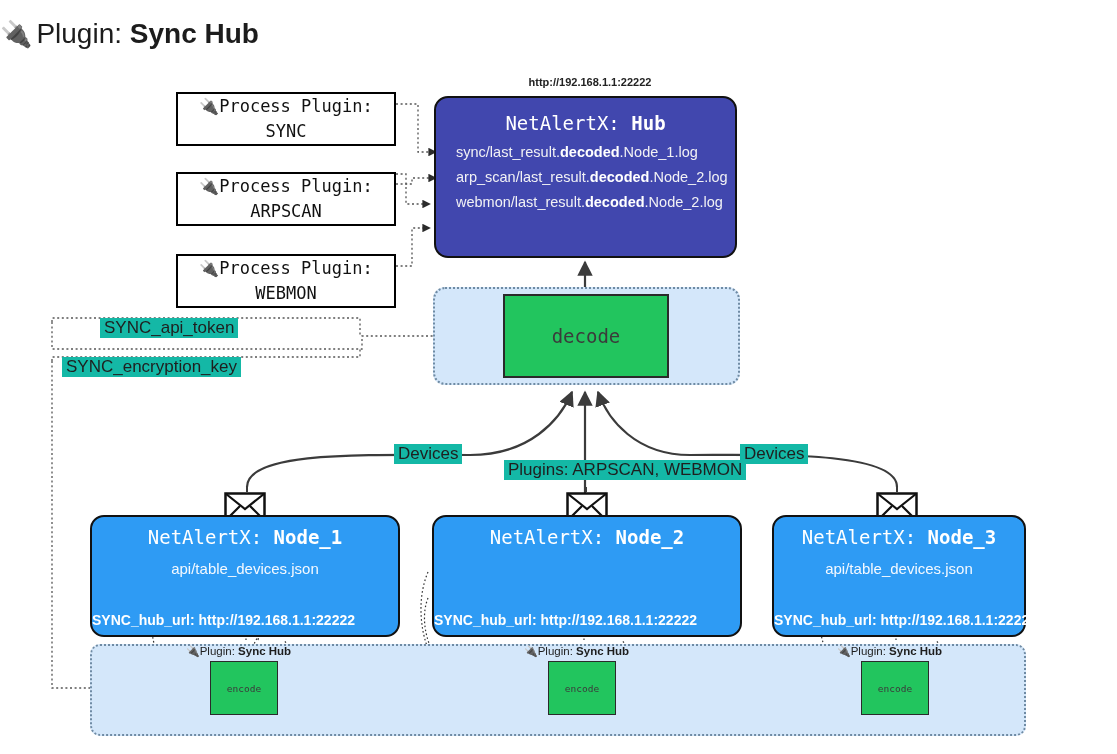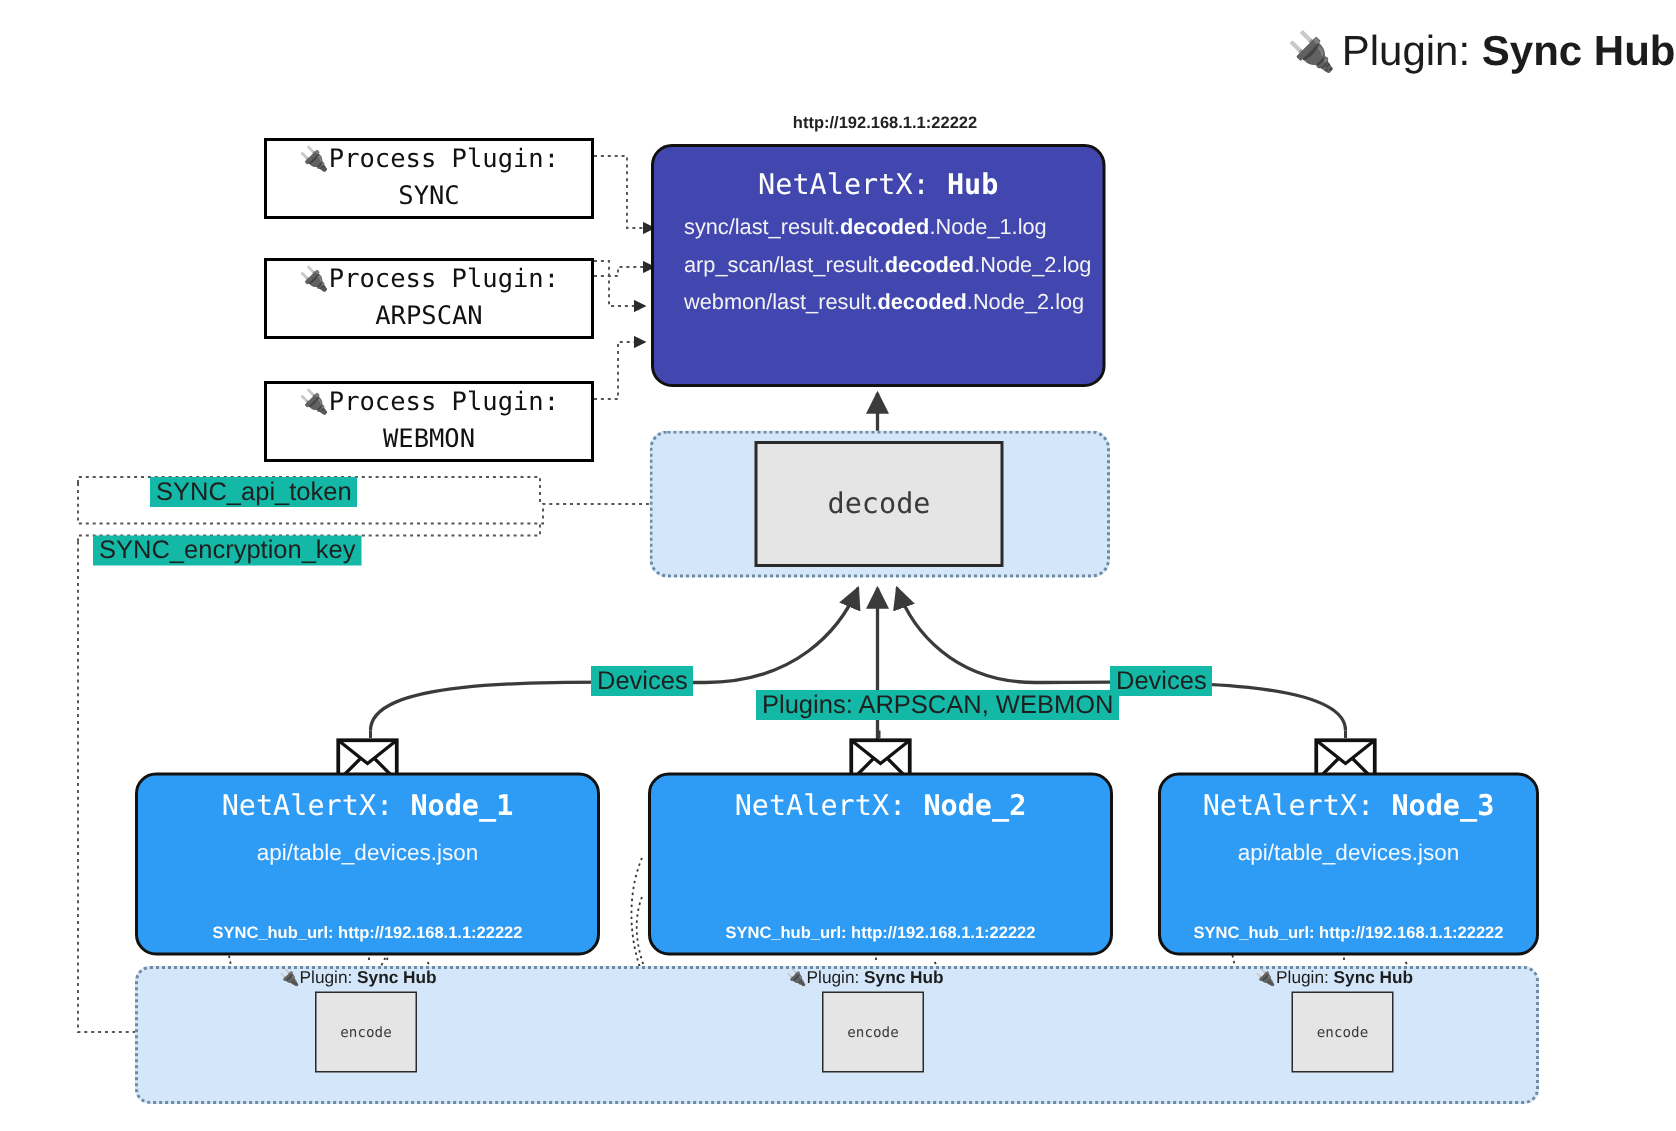--- a/index.html
+++ b/index.html
@@ -22,21 +22,21 @@
     height: 754px;
     pointer-events: none;
   }
 
   
   #page-title {
     position: absolute;
     left: 0;
     top: 18px;
     width: 1117px;
-    text-align: right;
+    text-align: left;
     font-size: 28px;
     color: #1c1c1c;
     white-space: nowrap;
   }
   #page-title .plug { font-size: 26px; margin-right: 4px; }
   #page-title .strong { font-weight: bold; }
 
   
   .proc-box {
     position: absolute;
@@ -109,21 +109,21 @@
     border: 2px dotted #6f8ba4;
     border-radius: 12px;
   }
   #decode-zone { left: 433px; top: 287px; width: 307px; height: 98px; }
   #encode-zone { left: 90px; top: 644px; width: 936px; height: 92px; border-radius: 10px; }
 
   
   .white-box {
     position: absolute;
     box-sizing: border-box;
-    background: #e5e5e5;
+    background: #22c55e;
     border: 2px solid #2a2a2a;
     display: flex;
     align-items: center;
     justify-content: center;
     font-family: "DejaVu Sans Mono", "Liberation Mono", monospace;
     color: #3b3b3b;
   }
   #decode-box {
     left: 503px; top: 294px; width: 166px; height: 84px;
     font-size: 19px;
@@ -182,22 +182,22 @@
     font-size: 15px;
     line-height: 25px;
     white-space: nowrap;
     color: #f4f9ff;
   }
   .node-box .node-foot {
     position: absolute;
     left: 0;
     bottom: 7px;
     width: 100%;
-    text-align: center;
-    font-size: 11px;
+    text-align: left;
+    font-size: 14px;
     font-weight: bold;
     color: #ffffff;
     white-space: nowrap;
   }
 
   
   .envelope {
     position: absolute;
     top: 492px;
     width: 42px;

